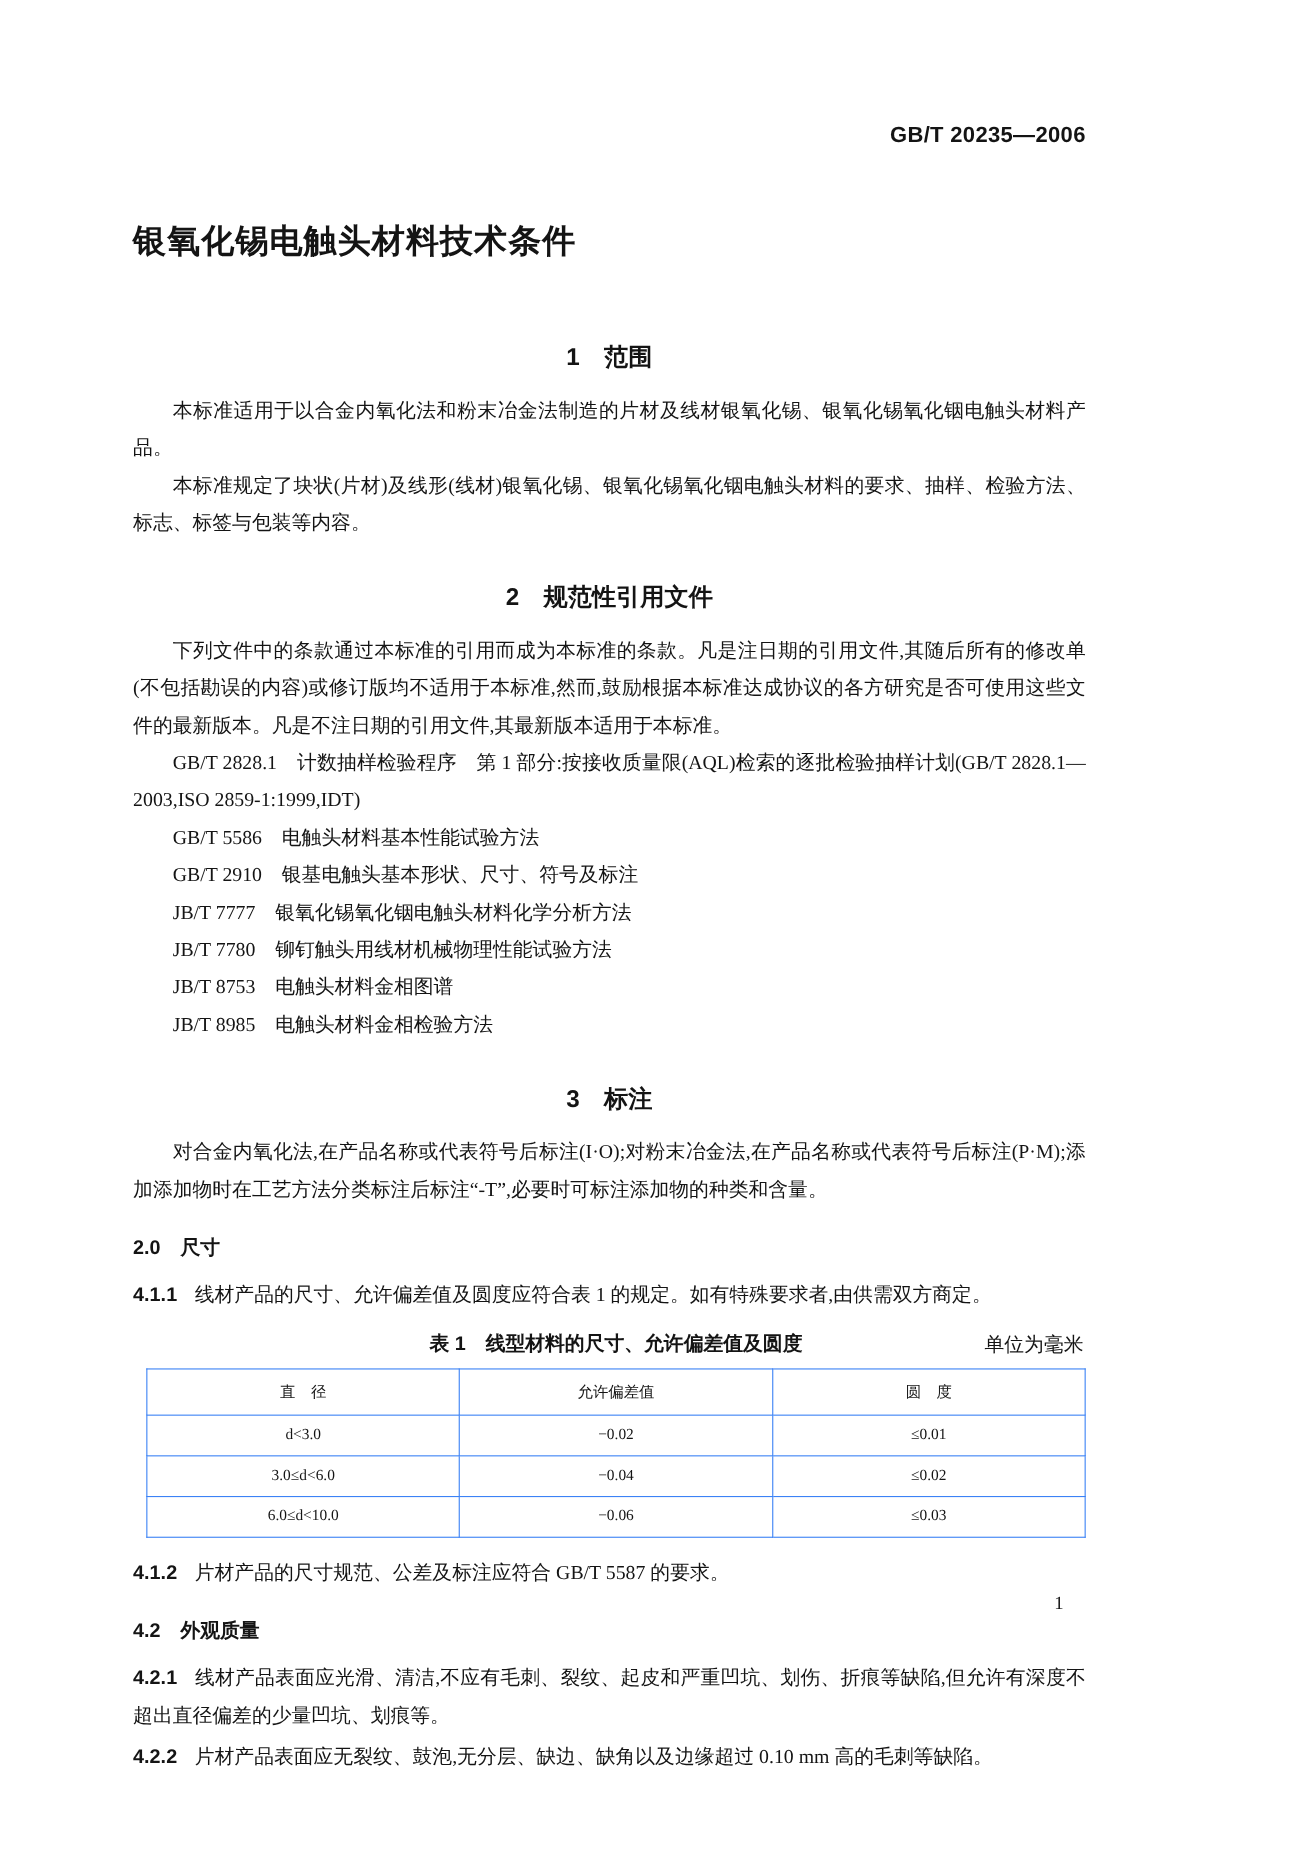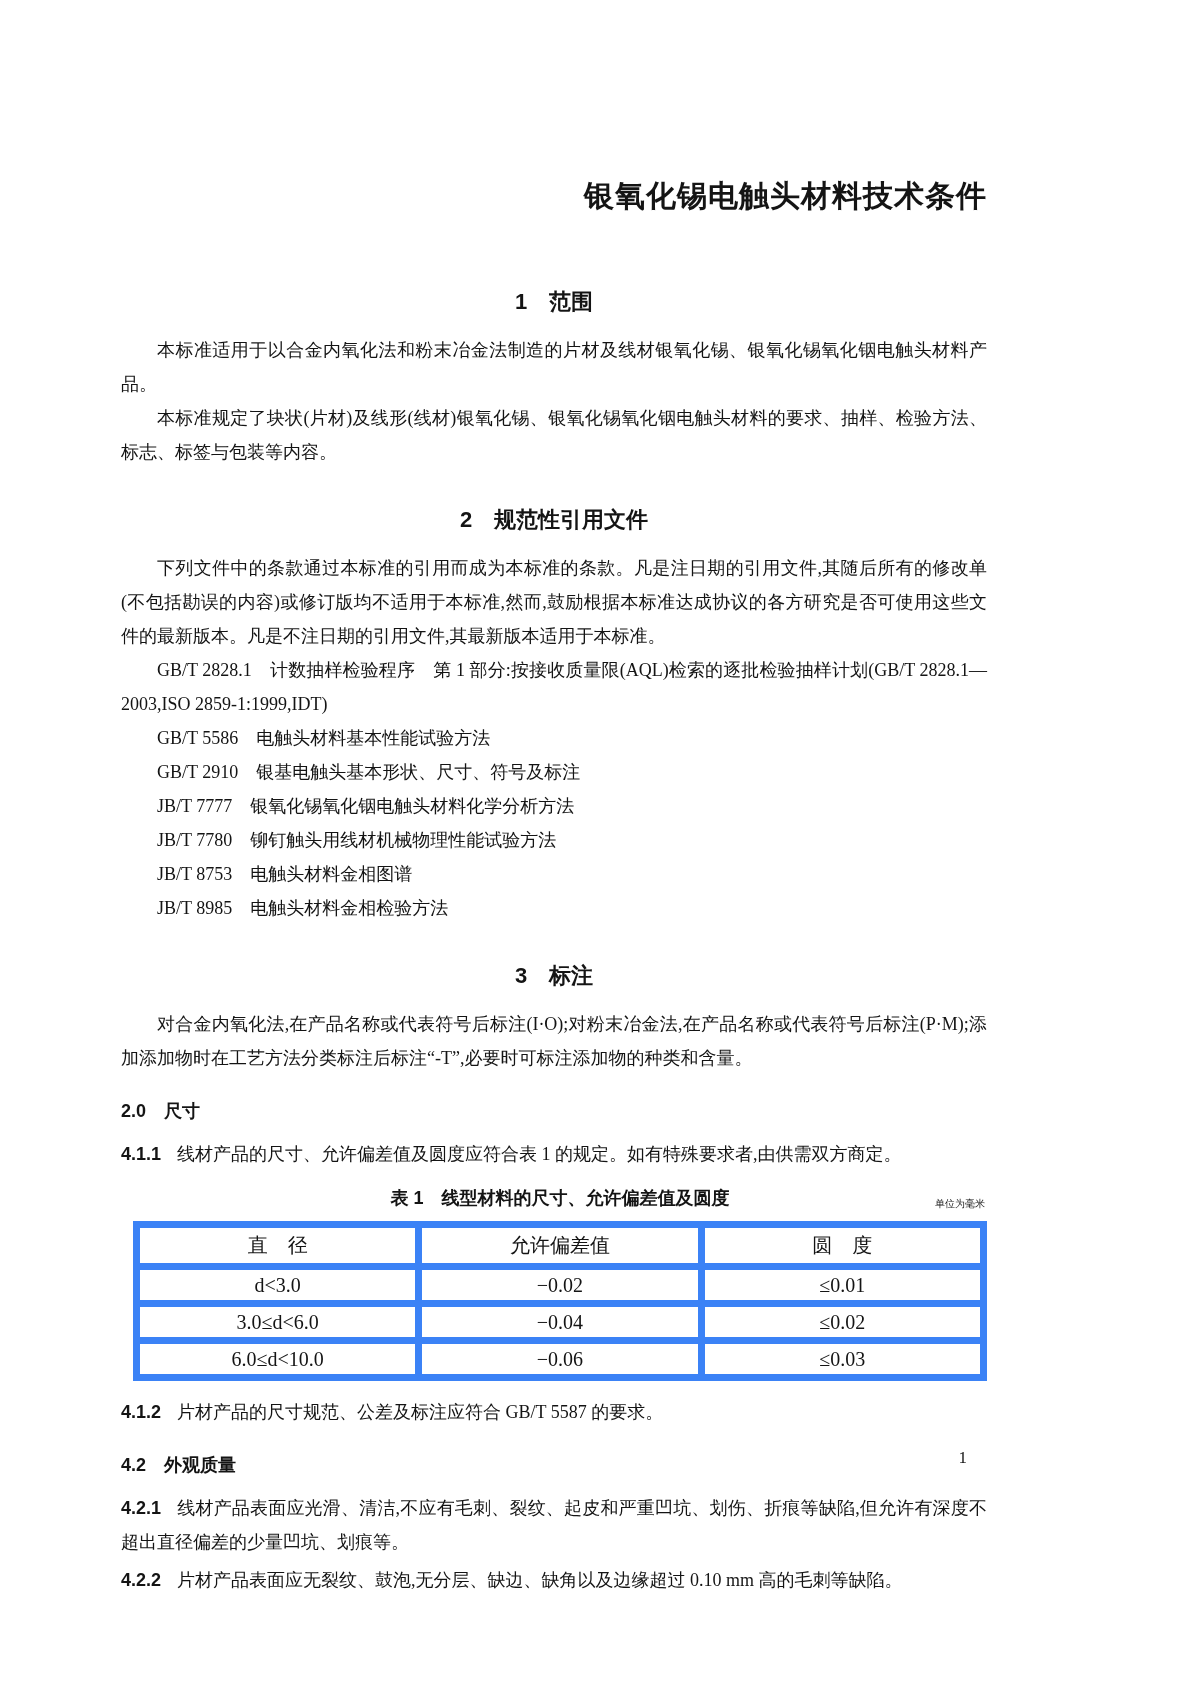--- a/index.html
+++ b/index.html
@@ -17,21 +17,21 @@
   .content { position: absolute; left: 121px; top: 112px; width: 866px; }
   .doc-code {
     text-align: right;
     font-family: "Liberation Sans", "DejaVu Sans", sans-serif;
     font-size: 20px;
     font-weight: bold;
     letter-spacing: 0.3px;
   }
   .title {
     margin: 64px 0 0 0;
-    text-align: right;
+    text-align: left;
     font-family: "Liberation Sans", "DejaVu Sans", sans-serif;
     font-size: 30px;
     font-weight: bold;
     letter-spacing: 1px;
   }
   .heading {
     margin: 36px 0 16px 0;
     font-family: "Liberation Sans", "DejaVu Sans", sans-serif;
     font-size: 22px;
     font-weight: bold;
@@ -64,51 +64,52 @@
     text-align: center;
     font-family: "Liberation Sans", "DejaVu Sans", sans-serif;
     font-size: 18px;
     font-weight: bold;
     line-height: 34px;
   }
   .unit-note {
     position: absolute;
     right: 2px;
     bottom: 4px;
-    font-size: 10px;
+    font-size: 18px;
   }
   table.spec {
     width: 100%;
     border-collapse: collapse;
     table-layout: fixed;
     margin-top: 6px;
   }
   table.spec th, table.spec td {
-    border: 7px solid #3b82f6;
+    border: 1px solid #3b82f6;
     text-align: center;
     vertical-align: middle;
     font-weight: normal;
-    font-size: 20px;
+    font-size: 14px;
     padding: 0;
   }
   table.spec th { height: 42px; }
   table.spec td { height: 37px; }
   .page-number {
     position: absolute;
     top: 1448px;
     right: 224px;
     font-size: 17px;
   }
 </style>
 </head>
 <body>
 
 <div class="page">
   <div class="content">
 
+    <div class="doc-code">GB/T 20235—2006</div>
 
     <h1 class="title">银氧化锡电触头材料技术条件</h1>
 
     <h2 class="heading first">1　范围</h2>
     <p class="body">本标准适用于以合金内氧化法和粉末冶金法制造的片材及线材银氧化锡、银氧化锡氧化铟电触头材料产品。</p>
     <p class="body">本标准规定了块状(片材)及线形(线材)银氧化锡、银氧化锡氧化铟电触头材料的要求、抽样、检验方法、标志、标签与包装等内容。</p>
 
     <h2 class="heading">2　规范性引用文件</h2>
     <p class="body">下列文件中的条款通过本标准的引用而成为本标准的条款。凡是注日期的引用文件,其随后所有的修改单(不包括勘误的内容)或修订版均不适用于本标准,然而,鼓励根据本标准达成协议的各方研究是否可使用这些文件的最新版本。凡是不注日期的引用文件,其最新版本适用于本标准。</p>
     <p class="body">GB/T 2828.1　计数抽样检验程序　第 1 部分:按接收质量限(AQL)检索的逐批检验抽样计划(GB/T 2828.1—2003,ISO 2859-1:1999,IDT)</p>

